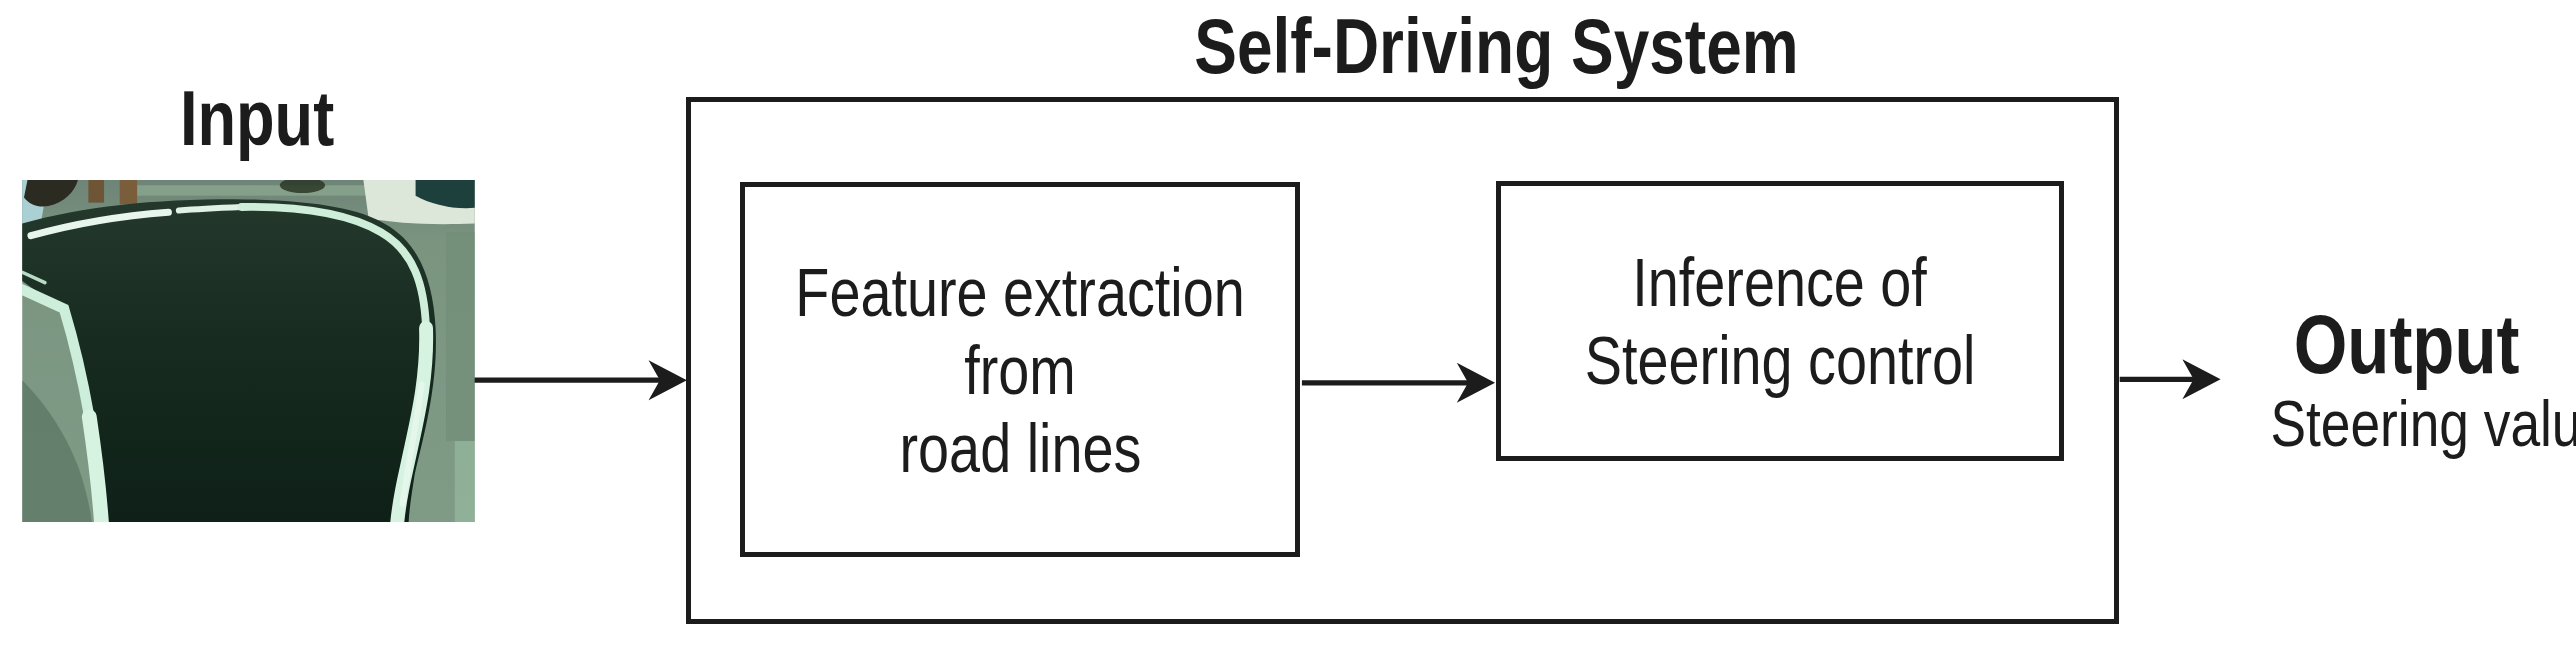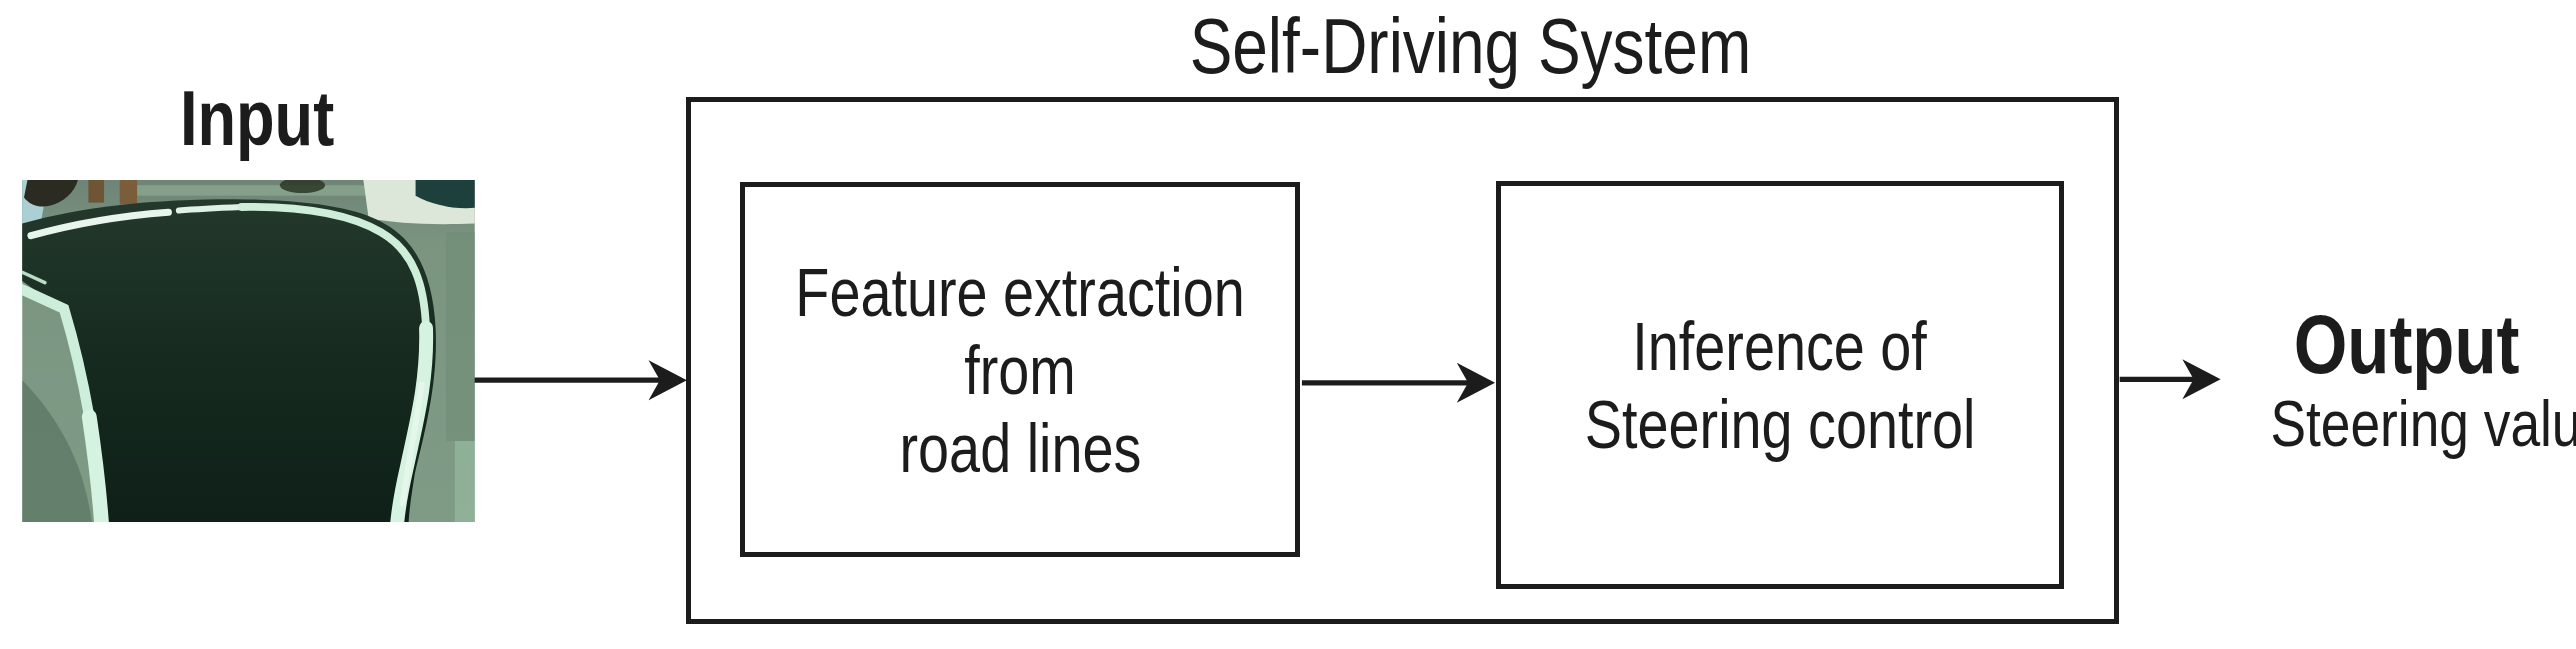--- a/index.html
+++ b/index.html
@@ -22,42 +22,42 @@
 
   .input-label {
     left: 127px; top: 78px; width: 261px;
     text-align: center;
     font-size: 77px; font-weight: bold; line-height: 80px;
   }
 
   .figure-title {
     left: 1128px; top: 3.5px; width: 609px;
     text-align: center;
-    font-size: 78px; font-weight: normal; line-height: 84px;
+    font-size: 78px; font-weight: bold; line-height: 84px;
   }
 
   .outer-box {
     left: 686px; top: 97px; width: 1433px; height: 527px;
     border: 5.2px solid #1c1c1c;
     box-sizing: border-box;
     background: transparent;
   }
 
   .node-box {
     border: 5.2px solid #1c1c1c;
     box-sizing: border-box;
     background: transparent;
     display: flex; flex-direction: column;
     align-items: center; justify-content: center;
     text-align: center;
     font-size: 68px; line-height: 78px;
   }
   .node-box .line { display: block; }
   .box-feature   { left: 740px;  top: 182px; width: 560px; height: 375px; }
-  .box-inference { left: 1496px; top: 181px; width: 568px; height: 408px; }
+  .box-inference { left: 1496px; top: 181px; width: 568px; height: 280px; }
 
   .output-block { left: 2233px; top: 302px; width: 348px; text-align: center; }
   .output-title { font-size: 84px; font-weight: bold; line-height: 85px; }
   .output-sub   { font-size: 65px; line-height: 70px; margin-top: 1.7px; }
 
   .camera-svg { left: 22px; top: 180px; }
   .arrows-svg { left: 0; top: 0; }
 </style>
 </head>
 <body>

